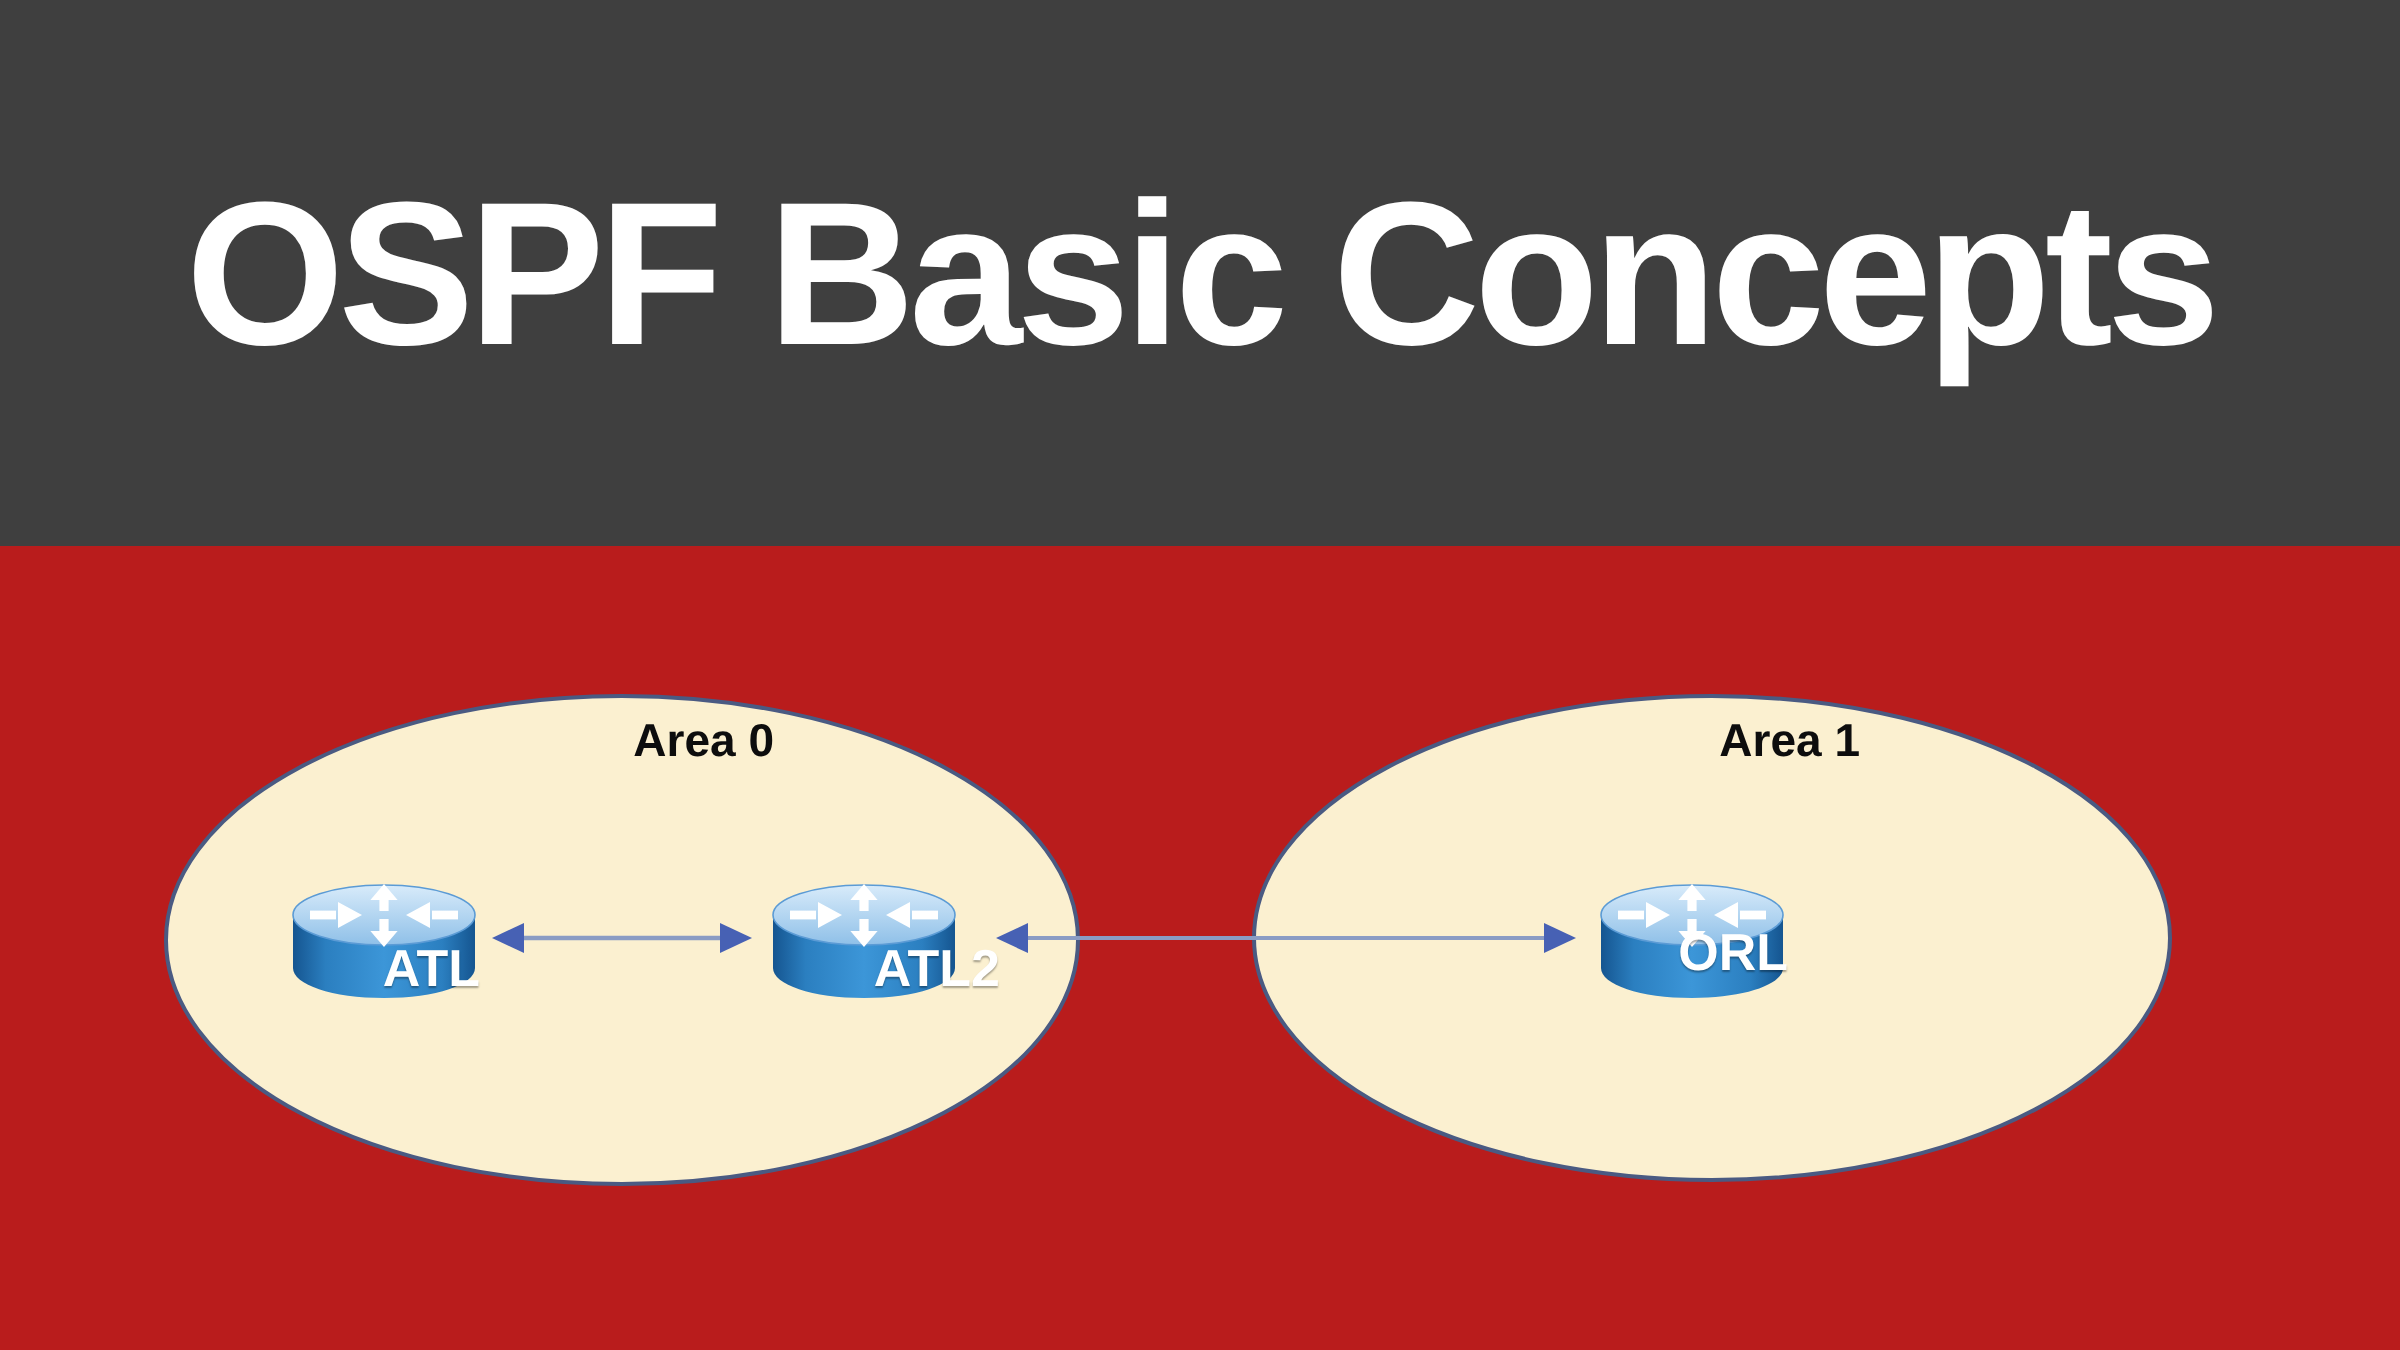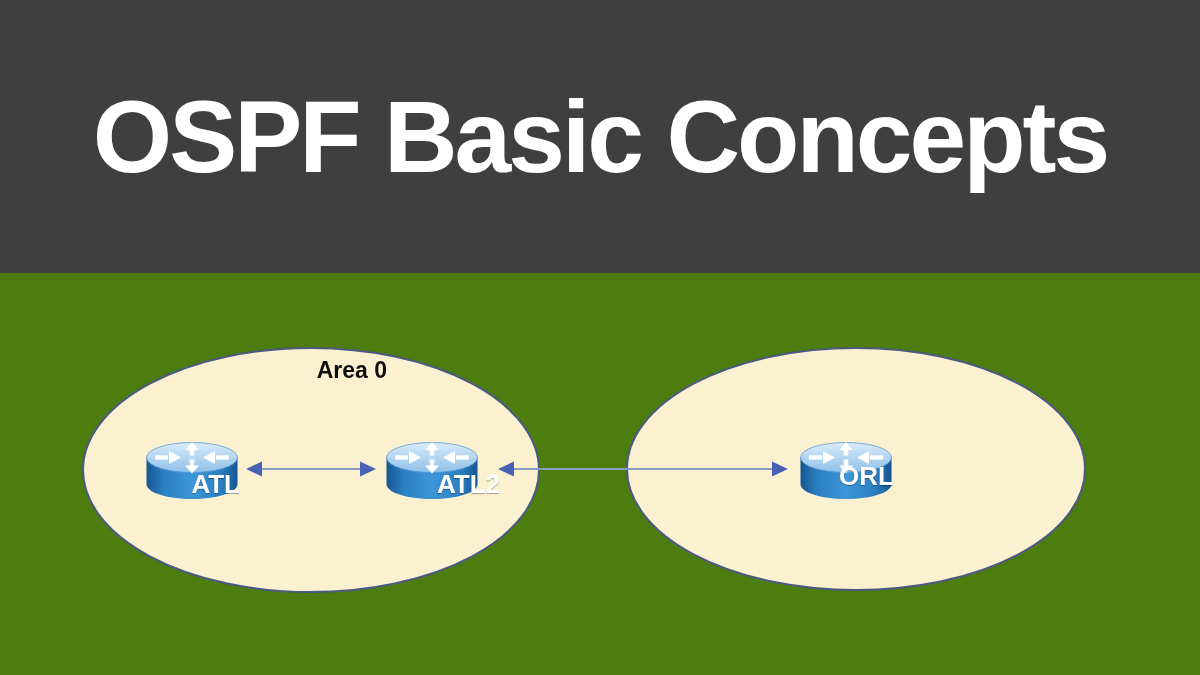--- a/index.html
+++ b/index.html
@@ -1,18 +1,18 @@
 <!DOCTYPE html>
 <html><head>
 <meta charset="utf-8">
 <style>
   html,body{margin:0;padding:0;background:#ffffff;}
   .stage{
     position:relative;width:1200px;height:675px;overflow:hidden;
-    background:#4d7c0f;font-family:"Liberation Sans",sans-serif;
+    background:#b91c1c;font-family:"Liberation Sans",sans-serif;
   }
   .header{
     position:absolute;left:0;top:0;width:1200px;height:273px;
     background:#3f3f3f;display:flex;align-items:center;justify-content:center;
   }
   .title{
     color:#ffffff;font-size:102px;font-weight:bold;letter-spacing:-3px;
     white-space:nowrap;line-height:1;
   }
   .diagram-svg{position:absolute;left:0;top:0;}
@@ -81,18 +81,19 @@
     <use href="#router" x="144" y="440"></use>
     <use href="#router" x="384" y="440"></use>
     <use href="#router" x="798" y="440"></use>
   </svg>
 
   <div class="header">
     <div class="title">OSPF Basic Concepts</div>
   </div>
 
   <div class="label area-label" style="left:235px;top:357px;width:152px;">Area 0</div>
+  <div class="label area-label" style="left:778px;top:357px;width:152px;">Area 1</div>
 
   <div class="label router-label" style="left:144px;top:470px;width:96px;">ATL</div>
   <div class="label router-label" style="left:404px;top:470px;width:96px;">ATL2</div>
   <div class="label router-label" style="left:798px;top:462px;width:96px;">ORL</div>
 
 </div>
 
 </body></html>

